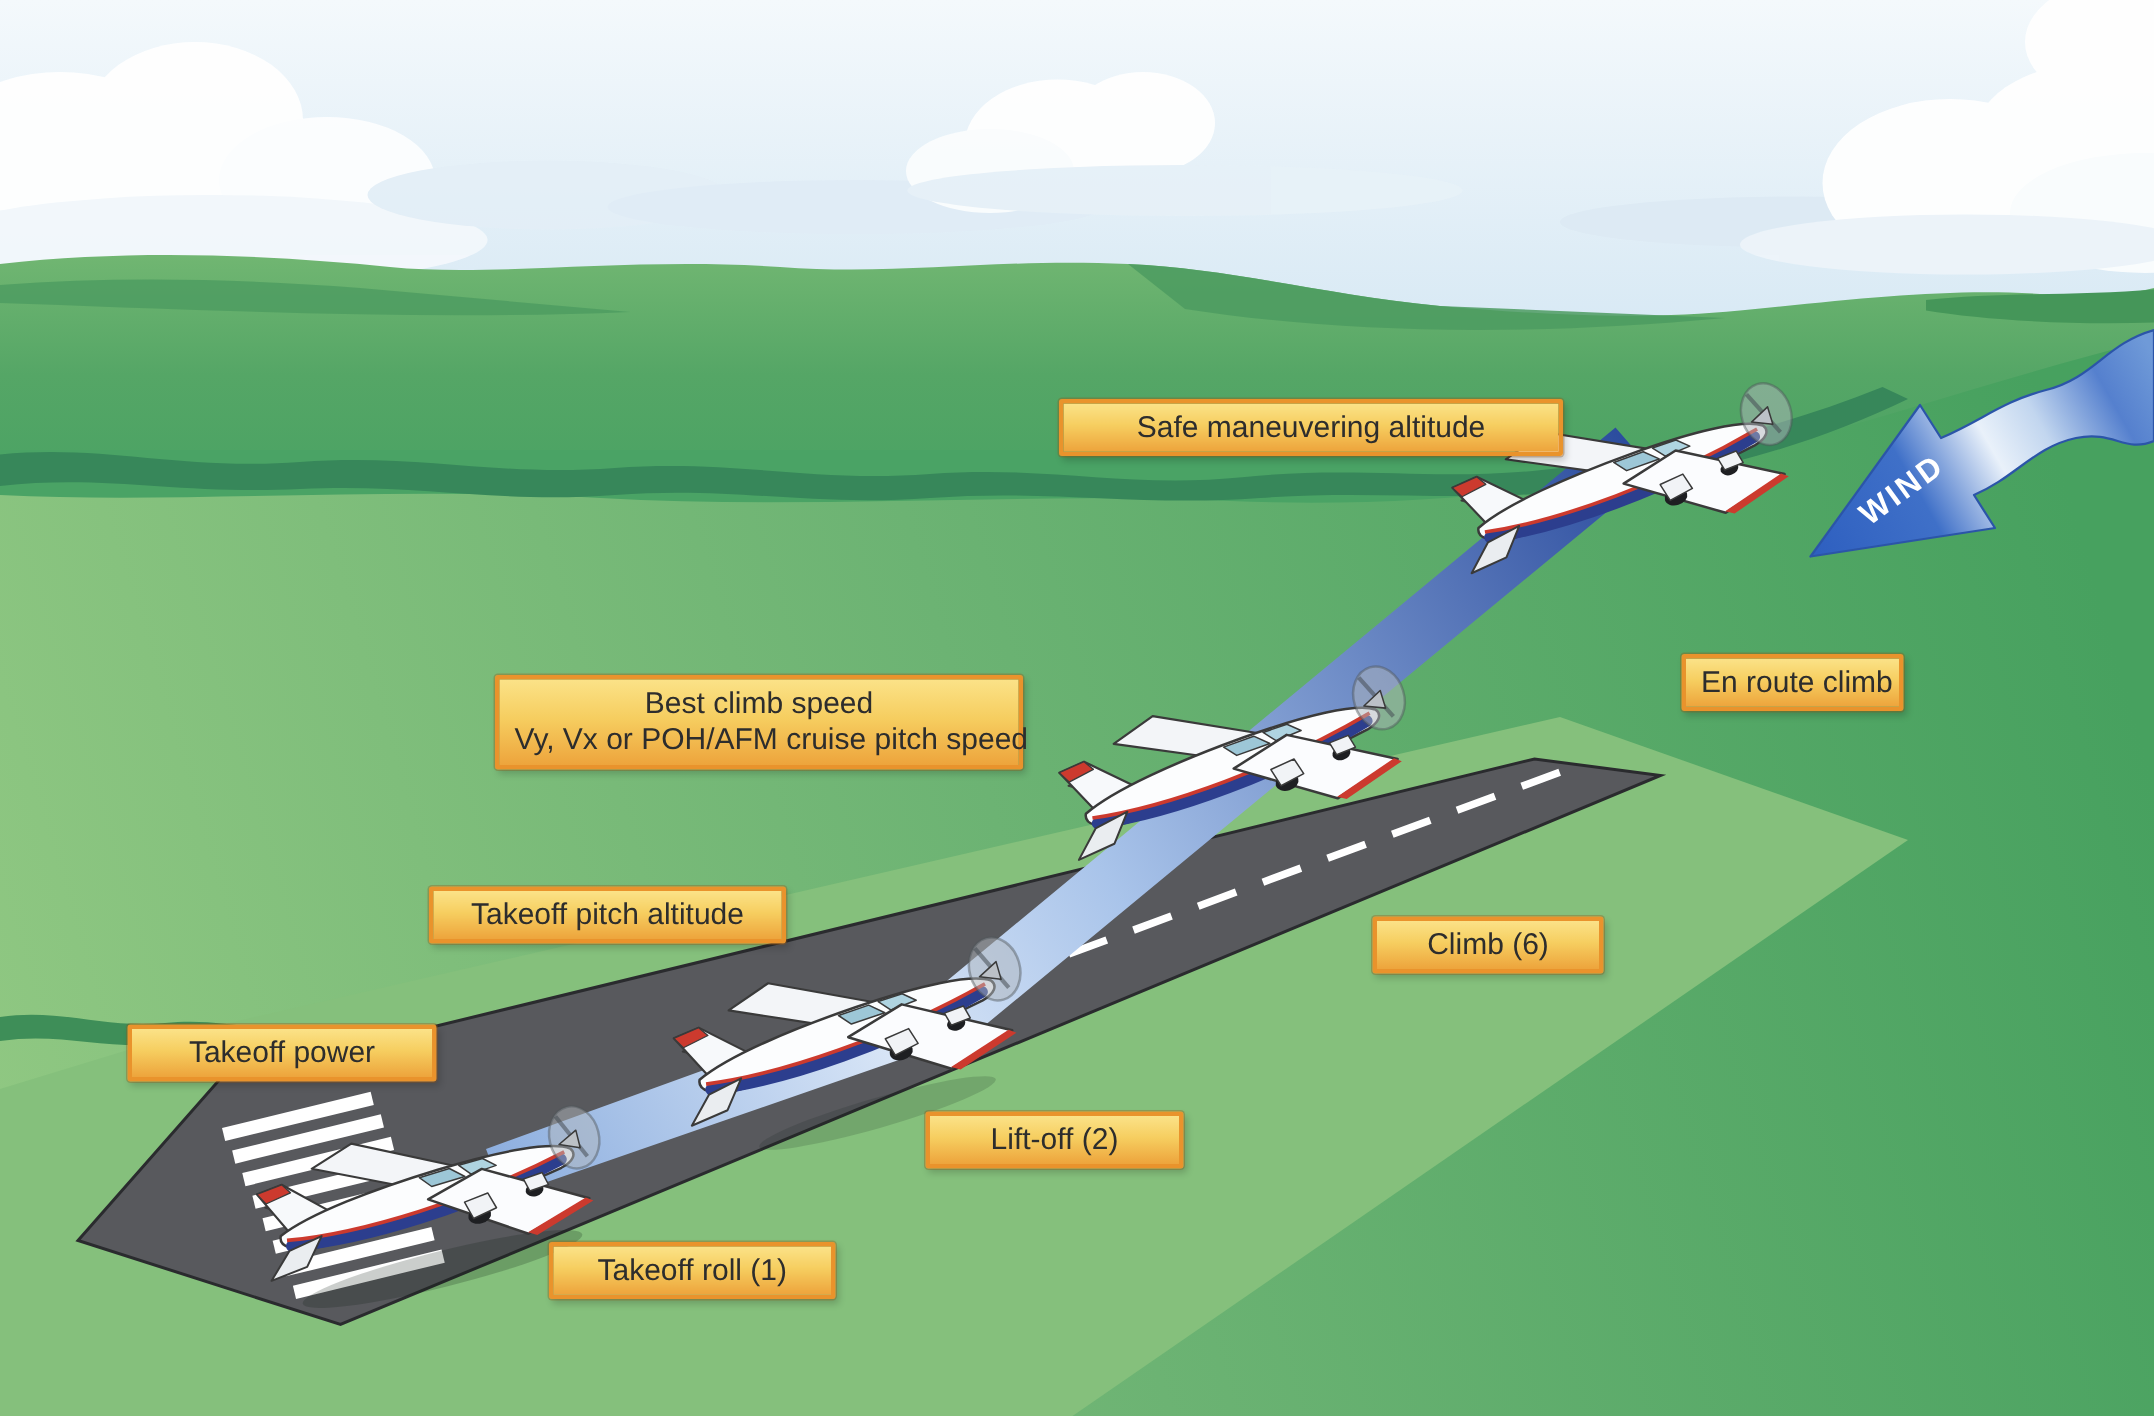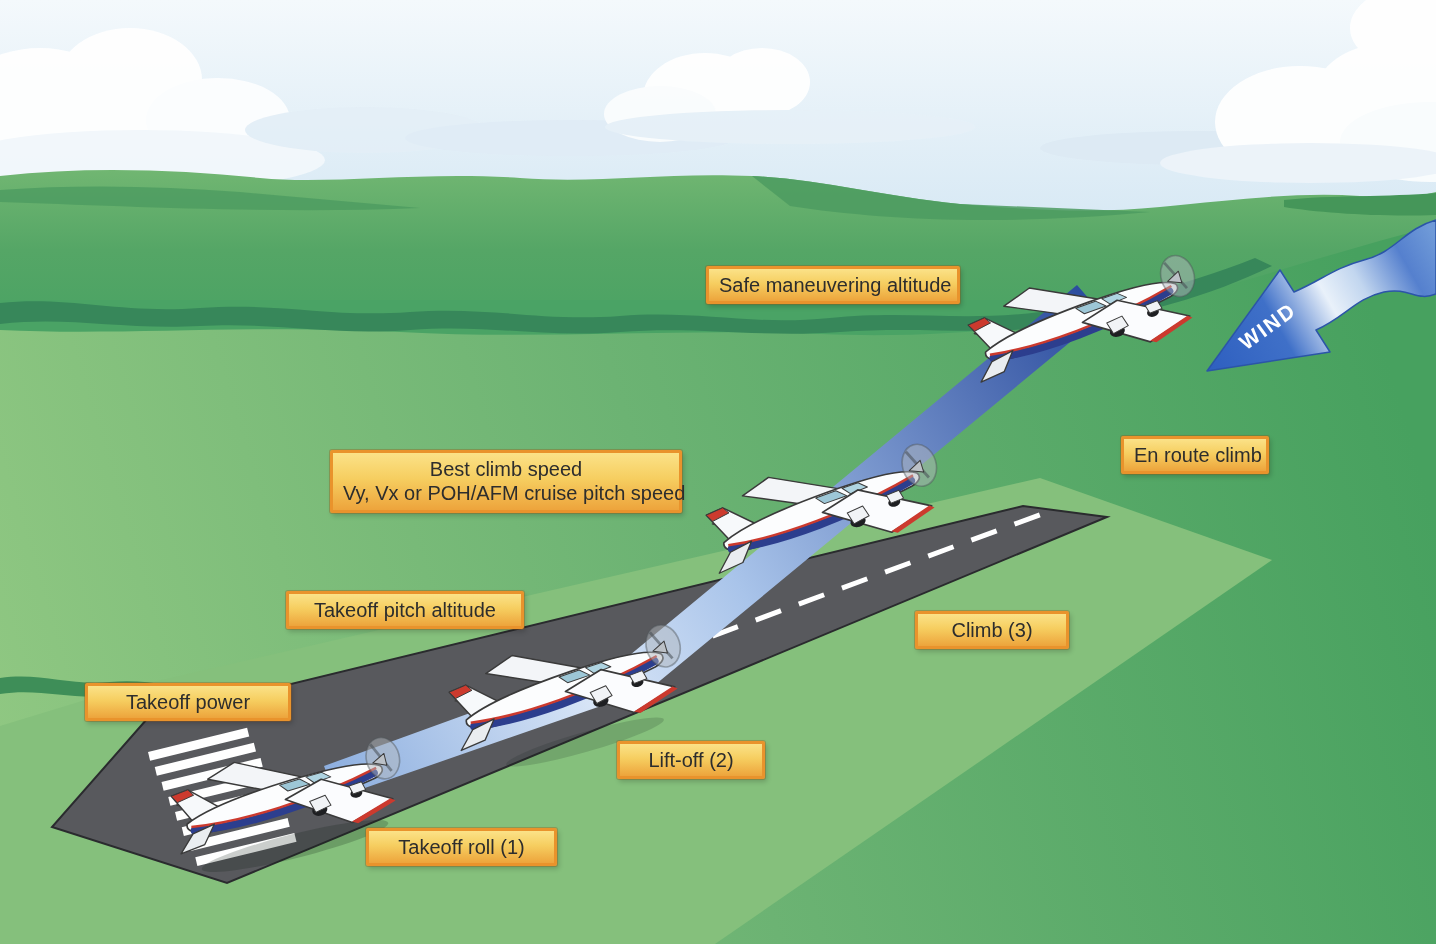--- a/index.html
+++ b/index.html
@@ -177,21 +177,21 @@
              L 1207,371
              L 1330,352
              L 1316,330
              C 1344,318 1356,298 1384,292
              C 1410,287 1416,302 1436,294
              Z" fill="url(#windGrad)" stroke="#2B55A8" stroke-width="1.5" stroke-linejoin="round"></path>
     <text x="1272" y="332" transform="rotate(-36 1272,332)" text-anchor="middle" fill="#FFFFFF" font-size="21" font-weight="bold" font-family="Liberation Sans, sans-serif" letter-spacing="2">WIND</text>
   </g>
 </svg>
 
-<div class="stage-label" style="left:706px;top:266px;width:254px;">
+<div class="stage-label" style="left:706px;top:266px;width:336px;">
   <span class="line">Safe maneuvering altitude</span>
 </div>
 
 <div class="stage-label" style="left:1121px;top:409px;width:148px;margin-top:27px;">
   <span class="line">En route climb</span>
 </div>
 
 <div class="stage-label" style="left:330px;top:450px;width:352px;">
   <span class="line">Best climb speed</span>
   <span class="line">Vy, Vx or POH/AFM cruise pitch speed</span>
@@ -199,24 +199,24 @@
 
 <div class="stage-label" style="left:85px;top:683px;width:206px;">
   <span class="line">Takeoff power</span>
 </div>
 
 <div class="stage-label" style="left:286px;top:591px;width:238px;">
   <span class="line">Takeoff pitch altitude</span>
 </div>
 
 <div class="stage-label" style="left:915px;top:611px;width:154px;">
-  <span class="line">Climb (3)</span>
-</div>
-
-<div class="stage-label" style="left:617px;top:741px;width:148px;">
+  <span class="line">Climb (6)</span>
+</div>
+
+<div class="stage-label" style="left:617px;top:741px;width:172px;">
   <span class="line">Lift-off (2)</span>
 </div>
 
 <div class="stage-label" style="left:366px;top:828px;width:191px;">
   <span class="line">Takeoff roll (1)</span>
 </div>
 
 </div>
 
 </body></html>

